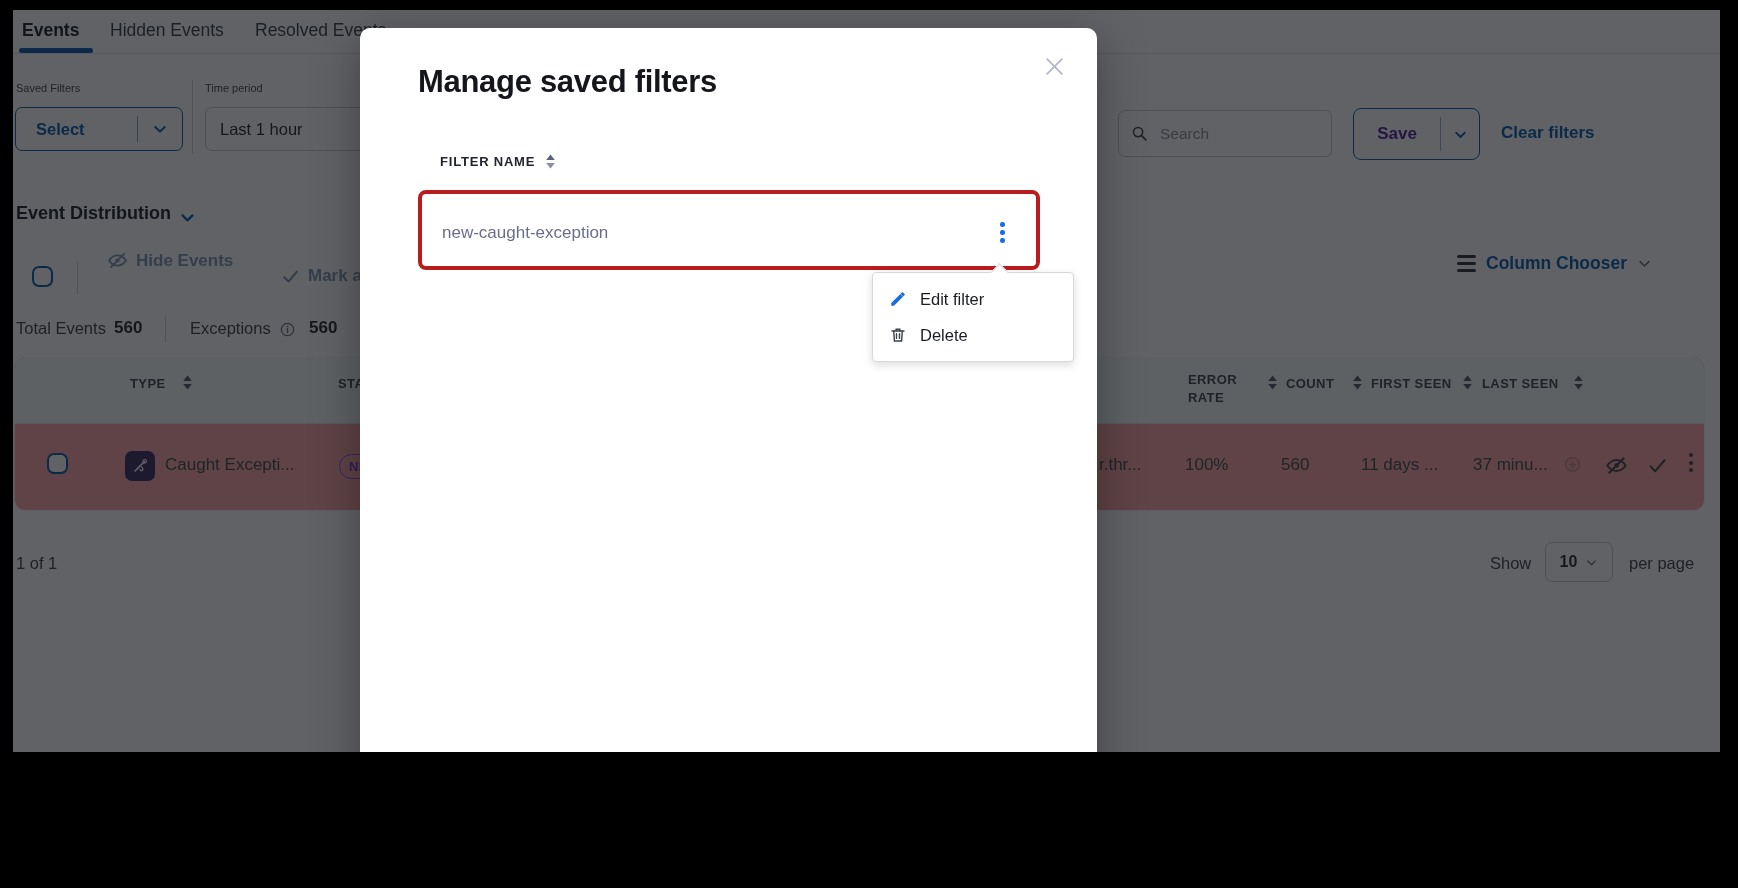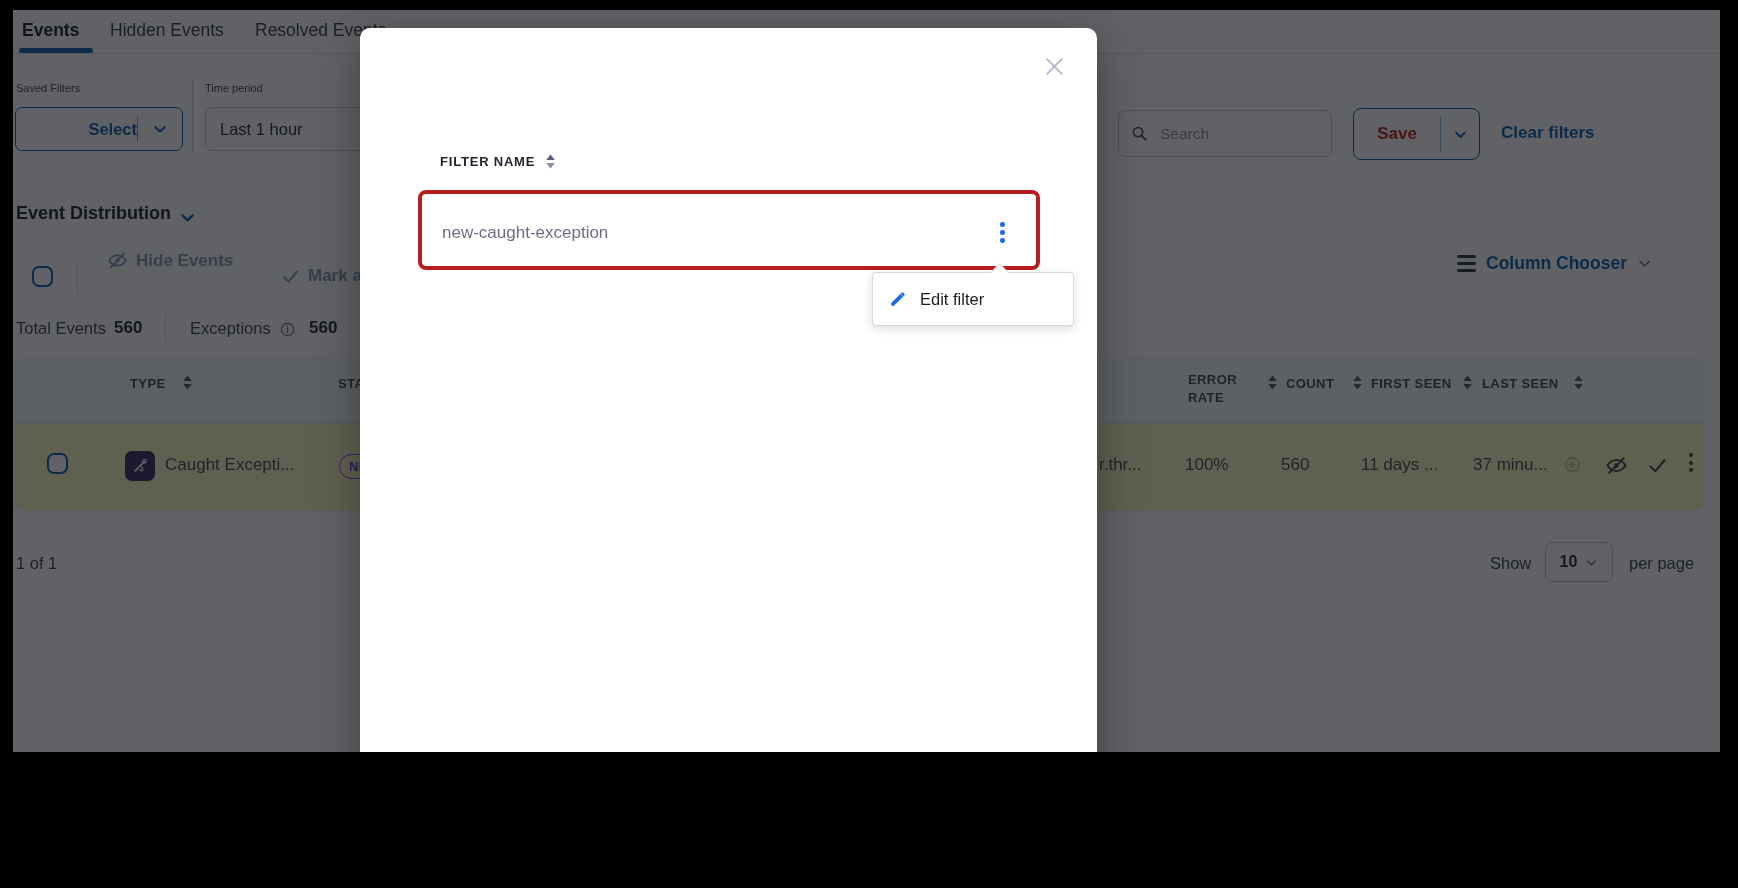--- a/index.html
+++ b/index.html
@@ -15,21 +15,21 @@
   }
   
   .tabbar{position:absolute;left:0;top:0;width:100%;height:43px;border-bottom:1px solid #e2e3e8;background:#fff}
   .tab{position:absolute;top:10px;font-size:17.5px;color:#3a3d45;cursor:pointer;white-space:nowrap}
   .tab.active{font-weight:bold;color:#181b22}
   .tab-underline{position:absolute;left:6px;top:38px;width:74px;height:5px;border-radius:3px;background:#0b5cab}
   
   .field-label{position:absolute;font-size:11px;color:#41444c;white-space:nowrap}
   .select-blue{
     position:absolute;display:flex;align-items:center;background:#fff;
-    border:1.5px solid #0b5cab;border-radius:7px;box-sizing:border-box;cursor:pointer;text-align:right;
+    border:1.5px solid #0b5cab;border-radius:7px;box-sizing:border-box;cursor:pointer;
   }
   .select-blue .val{flex:1;padding-left:20px;font-size:16.5px;font-weight:bold;color:#0b5cab}
   .select-blue .sep{width:1px;height:60%;background:#0b5cab;opacity:.55}
   .select-blue .chev{width:44px;display:flex;align-items:center;justify-content:center;color:#0b5cab}
   .select-gray{
     position:absolute;display:flex;align-items:center;background:#fff;
     border:1px solid #c6c8cf;border-radius:7px;box-sizing:border-box;cursor:pointer;
   }
   .select-gray .val{flex:1;padding-left:14px;font-size:16.5px;color:#23262c;white-space:nowrap}
   .searchbox{
@@ -38,41 +38,41 @@
   }
   .searchbox input{
     border:none;outline:none;flex:1;font-size:15.5px;color:#23262c;min-width:0;
     font-family:"Liberation Sans",sans-serif;background:transparent;
   }
   .searchbox input::placeholder{color:#8a8d96}
   .save-btn{
     position:absolute;display:flex;align-items:stretch;background:#fff;
     border:1.5px solid #0b5cab;border-radius:8px;box-sizing:border-box;cursor:pointer;
   }
-  .save-btn .lbl{flex:1;display:flex;align-items:center;justify-content:center;font-size:17px;font-weight:bold;color:#b91c1c;padding:0 18px}
+  .save-btn .lbl{flex:1;display:flex;align-items:center;justify-content:center;font-size:17px;font-weight:bold;color:#4c1d95;padding:0 18px}
   .save-btn .sep{width:1px;background:#0b5cab;opacity:.45;margin:8px 0}
   .save-btn .chev{width:38px;display:flex;align-items:center;justify-content:center;color:#0b5cab}
   .link-blue{font-size:17px;font-weight:bold;color:#0b5cab;cursor:pointer;white-space:nowrap}
   .vdiv{position:absolute;width:1px;background:#d6d7dc}
   
   .section-title{position:absolute;font-size:18px;font-weight:bold;color:#1b1e26;white-space:nowrap}
   .chk{
     position:absolute;width:21px;height:21px;border:2px solid #0b5cab;border-radius:7px;
     background:#fff;box-sizing:border-box;cursor:pointer;
   }
   .bulk-item{position:absolute;display:flex;align-items:center;gap:8px;color:#8095b4;font-weight:bold;font-size:17px;white-space:nowrap;cursor:pointer}
   .summary-text{position:absolute;font-size:16.5px;color:#3c3f47;white-space:nowrap}
   .summary-num{position:absolute;font-size:17px;font-weight:bold;color:#20232a;white-space:nowrap}
   .col-chooser{position:absolute;display:flex;align-items:center;gap:10px;cursor:pointer}
   .col-chooser .txt{font-size:17.5px;font-weight:bold;color:#0b5cab;white-space:nowrap}
   .burger{display:flex;flex-direction:column;gap:4px}
   .burger span{display:block;width:19px;height:3px;border-radius:2px;background:#2e323b}
   
   .evt-table{
-    position:absolute;background:#fef9c3;border-radius:10px;overflow:hidden;
+    position:absolute;background:#fca5a5;border-radius:10px;overflow:hidden;
     box-shadow:0 0 0 1px rgba(0,0,0,0.04);
   }
   .thead{position:absolute;left:0;top:0;width:100%;height:66px;background:#fafbfd;border-bottom:1px solid #e7e8ec;box-sizing:border-box}
   .th{position:absolute;font-size:13px;font-weight:bold;letter-spacing:.4px;color:#41444e;white-space:nowrap}
   .cell{position:absolute;font-size:17px;color:#44474e;white-space:nowrap}
   .type-icon{
     position:absolute;width:30px;height:30px;border-radius:7px;background:#3b2a5e;
     display:flex;align-items:center;justify-content:center;
   }
   .badge-new{
@@ -320,20 +320,21 @@
       <svg width="13" height="13" viewBox="0 0 24 24">
           <polyline points="5,9 12,16 19,9" fill="none" stroke="currentColor" stroke-width="2.6" stroke-linecap="round" stroke-linejoin="round"></polyline>
         </svg>
     </span>
   </div>
   <div class="pg-text" style="left:1616px;top:544px">per page</div>
 
   <div class="dim"></div>
 
   <div class="modal">
+    <div class="modal-title">Manage saved filters</div>
     <div class="modal-x">
       <svg width="25" height="25" viewBox="0 0 24 24">
           <line x1="5" y1="5" x2="19" y2="19" stroke="currentColor" stroke-width="1.7" stroke-linecap="round"></line>
           <line x1="19" y1="5" x2="5" y2="19" stroke="currentColor" stroke-width="1.7" stroke-linecap="round"></line>
         </svg>
     </div>
 
     <div class="fname-hdr">
       <span class="t">FILTER NAME</span>
       <span>
@@ -356,18 +357,29 @@
     <div class="ctx-menu">
       <div class="ctx-caret"></div>
       <div class="ctx-item">
         <span style="color:#1a6ce0">
           <svg width="18" height="18" viewBox="0 0 24 24" fill="currentColor">
               <path d="M3 17.4V21h3.6L18.7 8.9l-3.6-3.6L3 17.4zM20.8 6.8c.4-.4.4-1 0-1.4l-2.2-2.2c-.4-.4-1-.4-1.4 0l-1.7 1.7 3.6 3.6 1.7-1.7z"></path>
             </svg>
         </span>
         <span>Edit filter</span>
       </div>
+      <div class="ctx-item">
+        <span style="color:#3e424b">
+          <svg width="18" height="18" viewBox="0 0 24 24" fill="none" stroke="currentColor" stroke-width="1.9" stroke-linecap="round">
+              <path d="M4 6.7h16"></path>
+              <path d="M9.5 6.7V4.4h5v2.3"></path>
+              <path d="M6.3 6.7l.9 13.3h9.6l.9-13.3"></path>
+              <path d="M10 10.2v6.3M14 10.2v6.3"></path>
+            </svg>
+        </span>
+        <span>Delete</span>
+      </div>
     </div>
 
     <button class="close-btn">Close</button>
   </div>
 
 </div>
 
 </body></html>

